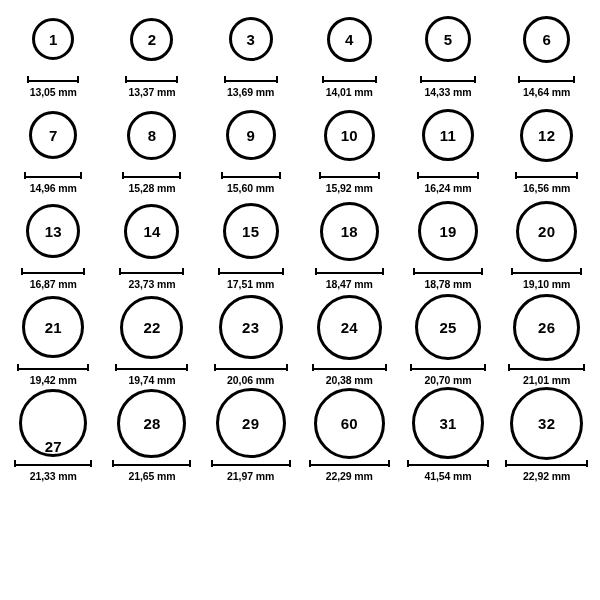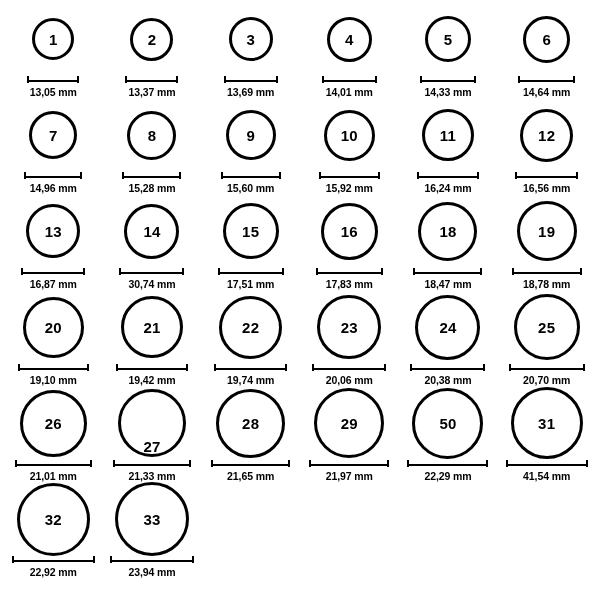--- a/index.html
+++ b/index.html
@@ -237,46 +237,35 @@
       </div>
       <div class="ring-cell">
         <div class="ring-circle-wrap">
           <div class="ring-circle" style="width: 55px; height: 55px;">
             <span class="ring-size-label">14</span>
           </div>
         </div>
         <div class="measure">
           <div class="measure-line" style="width: 65px;"></div>
         </div>
-        <div class="ring-mm">30,74 mm</div>
+        <div class="ring-mm">23,73 mm</div>
       </div>
       <div class="ring-cell">
         <div class="ring-circle-wrap">
           <div class="ring-circle" style="width: 56px; height: 56px;">
             <span class="ring-size-label">15</span>
           </div>
         </div>
         <div class="measure">
           <div class="measure-line" style="width: 66px;"></div>
         </div>
         <div class="ring-mm">17,51 mm</div>
       </div>
       <div class="ring-cell">
         <div class="ring-circle-wrap">
-          <div class="ring-circle" style="width: 57px; height: 57px;">
-            <span class="ring-size-label">16</span>
-          </div>
-        </div>
-        <div class="measure">
-          <div class="measure-line" style="width: 67px;"></div>
-        </div>
-        <div class="ring-mm">17,83 mm</div>
-      </div>
-      <div class="ring-cell">
-        <div class="ring-circle-wrap">
           <div class="ring-circle" style="width: 59px; height: 59px;">
             <span class="ring-size-label">18</span>
           </div>
         </div>
         <div class="measure">
           <div class="measure-line" style="width: 69px;"></div>
         </div>
         <div class="ring-mm">18,47 mm</div>
       </div>
       <div class="ring-cell">
@@ -396,21 +385,21 @@
           </div>
         </div>
         <div class="measure">
           <div class="measure-line" style="width: 80px;"></div>
         </div>
         <div class="ring-mm">21,97 mm</div>
       </div>
       <div class="ring-cell">
         <div class="ring-circle-wrap">
           <div class="ring-circle" style="width: 71px; height: 71px;">
-            <span class="ring-size-label">50</span>
+            <span class="ring-size-label">60</span>
           </div>
         </div>
         <div class="measure">
           <div class="measure-line" style="width: 81px;"></div>
         </div>
         <div class="ring-mm">22,29 mm</div>
       </div>
       <div class="ring-cell">
         <div class="ring-circle-wrap">
           <div class="ring-circle" style="width: 72px; height: 72px;">
@@ -425,26 +414,15 @@
       <div class="ring-cell">
         <div class="ring-circle-wrap">
           <div class="ring-circle" style="width: 73px; height: 73px;">
             <span class="ring-size-label">32</span>
           </div>
         </div>
         <div class="measure">
           <div class="measure-line" style="width: 83px;"></div>
         </div>
         <div class="ring-mm">22,92 mm</div>
-      </div>
-      <div class="ring-cell">
-        <div class="ring-circle-wrap">
-          <div class="ring-circle" style="width: 74px; height: 74px;">
-            <span class="ring-size-label">33</span>
-          </div>
-        </div>
-        <div class="measure">
-          <div class="measure-line" style="width: 84px;"></div>
-        </div>
-        <div class="ring-mm">23,94 mm</div>
       </div>
     </div>
 </div>
 
 </body></html>

